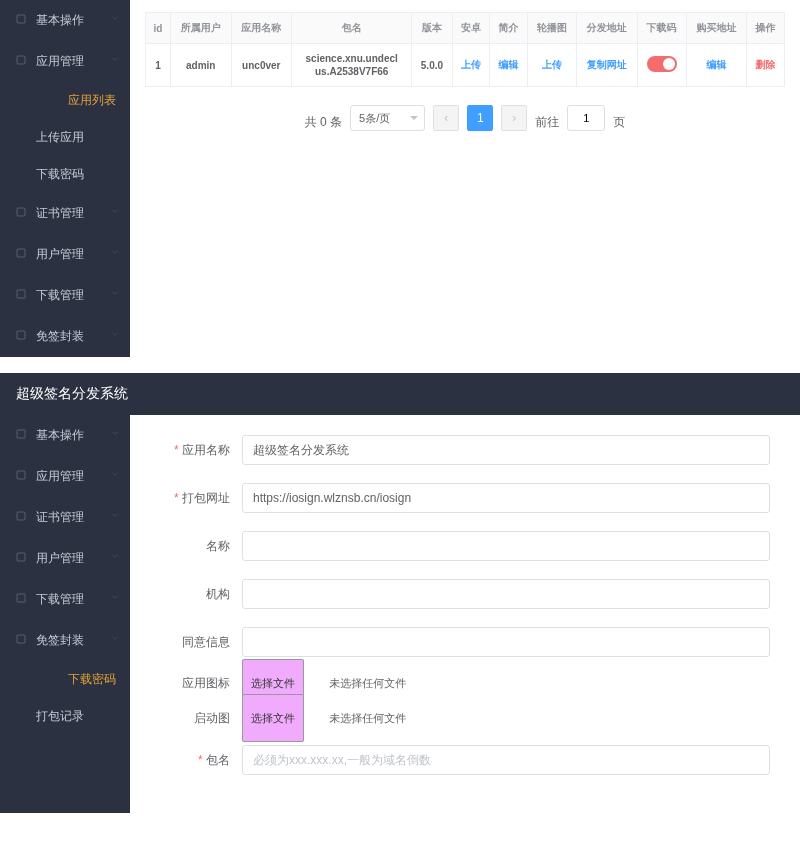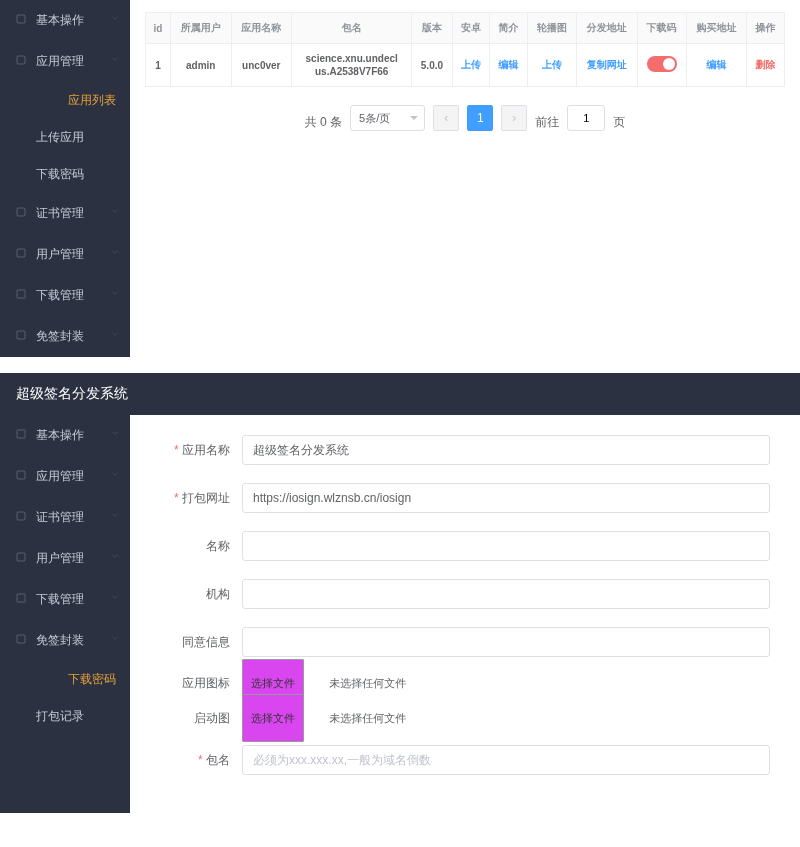--- a/index.html
+++ b/index.html
@@ -28,21 +28,21 @@
   .pg-sel::after { content: ""; border: 4px solid transparent; border-top-color: #c0c4cc; position: absolute; right: 6px; top: 10px; }
   .pg-inp { width: 38px; height: 26px; border: 1px solid #dcdfe6; border-radius: 3px; text-align: center; font-size: 11px; }
   .gap { height: 16px; background: transparent; }
   .header2 { background: #2b3140; color: #fff; padding: 12px 16px; font-size: 14px; }
   .form { padding: 20px 30px; }
   .frow { display: flex; align-items: center; margin-bottom: 18px; }
   .flabel { width: 70px; text-align: right; font-size: 12px; color: #606266; margin-right: 12px; }
   .req::before { content: "* "; color: #f56c6c; }
   .finput { flex: 1; height: 30px; border: 1px solid #dcdfe6; border-radius: 3px; padding: 0 10px; font-size: 12px; color: #606266; }
   .finput::placeholder { color: #c0c4cc; }
-  .filebtn { border: 1px solid #999; background: #d946ef; padding: 17px 8px; font-size: 11px; cursor: pointer; border-radius: 2px; margin-right: 6px; }
+  .filebtn { border: 1px solid #999; background: #f0abfc; padding: 17px 8px; font-size: 11px; cursor: pointer; border-radius: 2px; margin-right: 6px; }
   .filetxt { font-size: 11px; color: #606266; margin-left: 16px; }
   .radio { display: inline-flex; align-items: center; margin-right: 18px; font-size: 12px; color: #606266; }
   .radio .dot { width: 12px; height: 12px; border: 1px solid #dcdfe6; border-radius: 50%; margin-right: 5px; display: inline-flex; align-items: center; justify-content: center; }
   .radio.checked .dot { border-color: #409eff; }
   .radio.checked .dot::after { content: ""; width: 6px; height: 6px; background: #409eff; border-radius: 50%; }
   .panel2wrap { position: relative; }
 </style>
 </head>
 <body>
 

